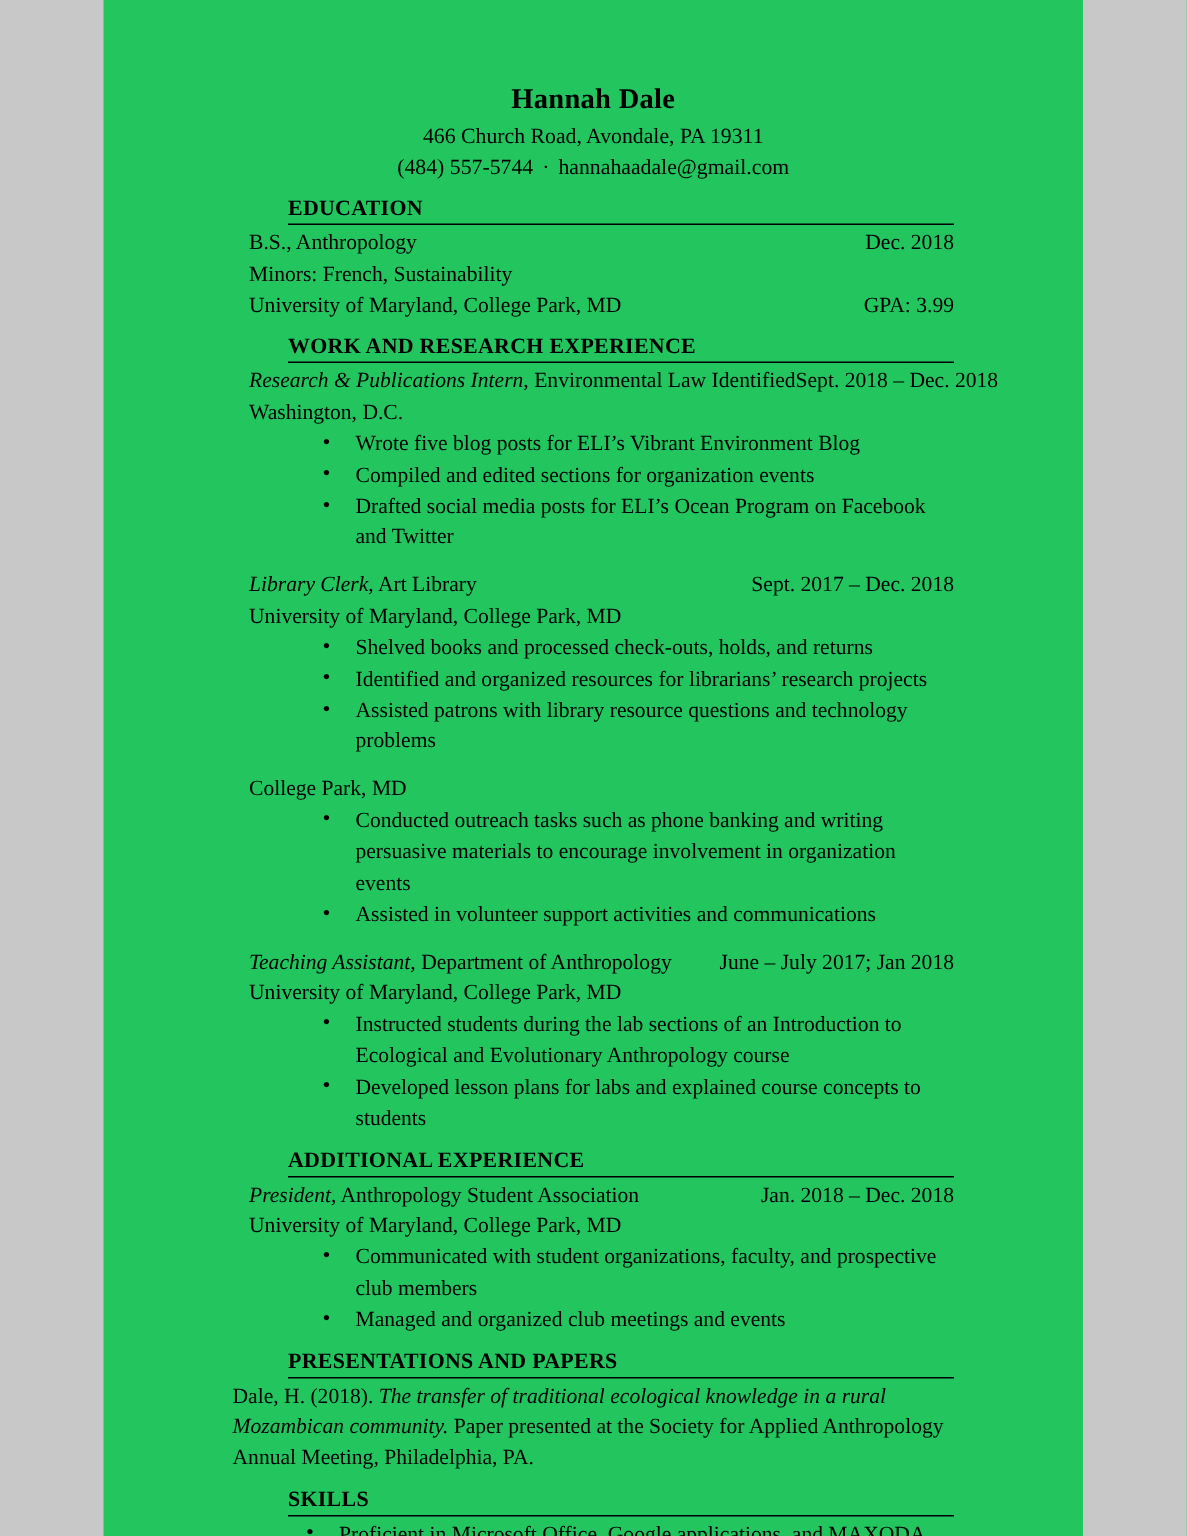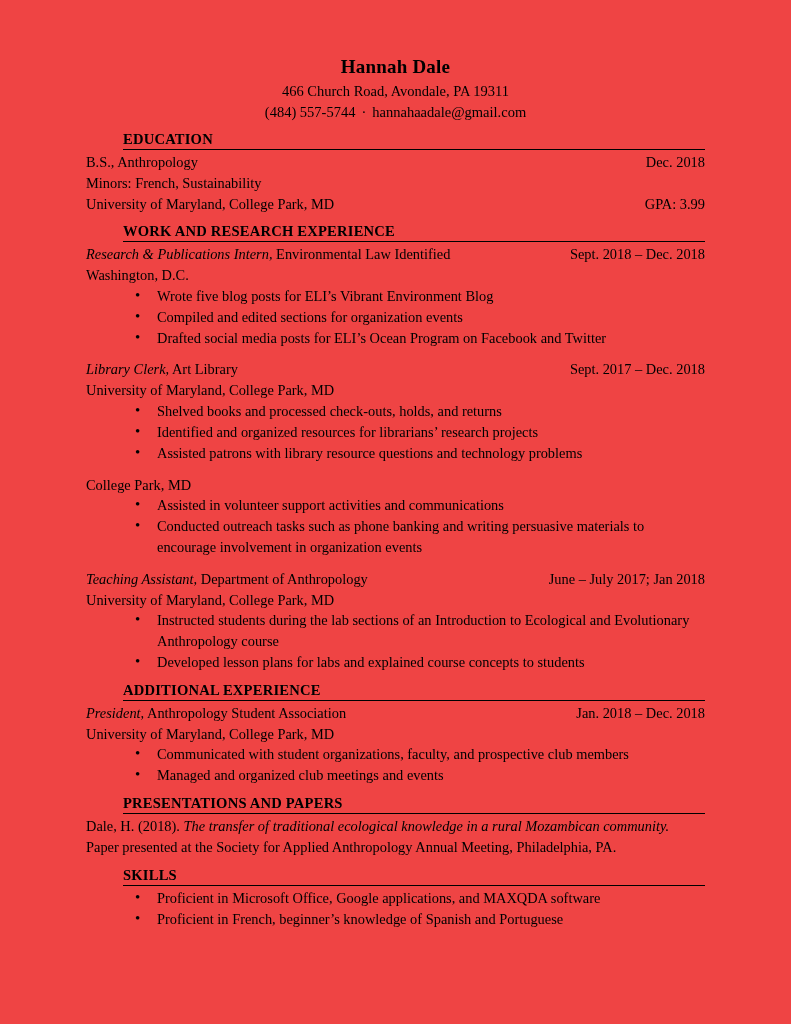--- a/index.html
+++ b/index.html
@@ -5,23 +5,23 @@
   * { box-sizing: border-box; }
   html, body {
     margin: 0;
     padding: 0;
     background: #c8c8c8;
   }
   body {
     font-family: "Liberation Serif", serif;
   }
   .page {
-    width: 791px;
+    width: 653px;
     height: 1024px;
-    background: #ef4444;
+    background: #22c55e;
     margin: 0 auto;
     position: relative;
     padding: 50px 86px 28px 86px;
     overflow: hidden;
   }
 
   
   .resume-name {
     text-align: center;
     font-weight: bold;
@@ -48,20 +48,21 @@
     letter-spacing: 0.2px;
     border-bottom: 1.4px solid #000;
     padding-bottom: 1px;
     margin-bottom: 2px;
     margin-left: 37px;
   }
 
   
   .entry {
     margin-top: 1px;
+    margin-left: 11px;
   }
   .entry + .entry {
     margin-top: 11px;
   }
   .entry-line {
     display: flex;
     justify-content: space-between;
     align-items: baseline;
     font-size: 14.4px;
     line-height: 1.44;
@@ -153,22 +154,22 @@
           <div class="sub-line">University of Maryland, College Park, MD</div>
           <ul class="bullets">
             <li>Shelved books and processed check-outs, holds, and returns</li>
             <li>Identified and organized resources for librarians’ research projects</li>
             <li>Assisted patrons with library resource questions and technology problems</li>
           </ul>
         </div>
         <div class="entry">
           <div class="sub-line">College Park, MD</div>
           <ul class="bullets">
+            <li>Conducted outreach tasks such as phone banking and writing persuasive materials to encourage involvement in organization events</li>
             <li>Assisted in volunteer support activities and communications</li>
-            <li>Conducted outreach tasks such as phone banking and writing persuasive materials to encourage involvement in organization events</li>
           </ul>
         </div>
         <div class="entry">
           <div class="entry-line">
             <span class="entry-left"><span class="role">Teaching Assistant,</span><span> Department of Anthropology</span></span>
             <span class="entry-right">June – July 2017; Jan 2018</span>
           </div>
           <div class="sub-line">University of Maryland, College Park, MD</div>
           <ul class="bullets">
             <li>Instructed students during the lab sections of an Introduction to Ecological and Evolutionary Anthropology course</li>

